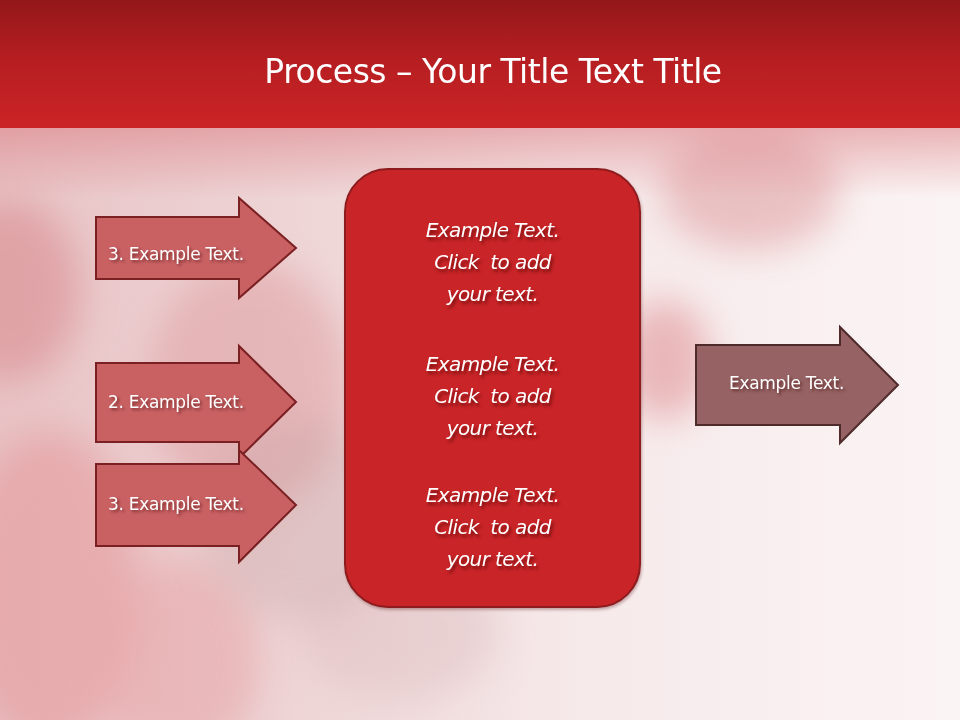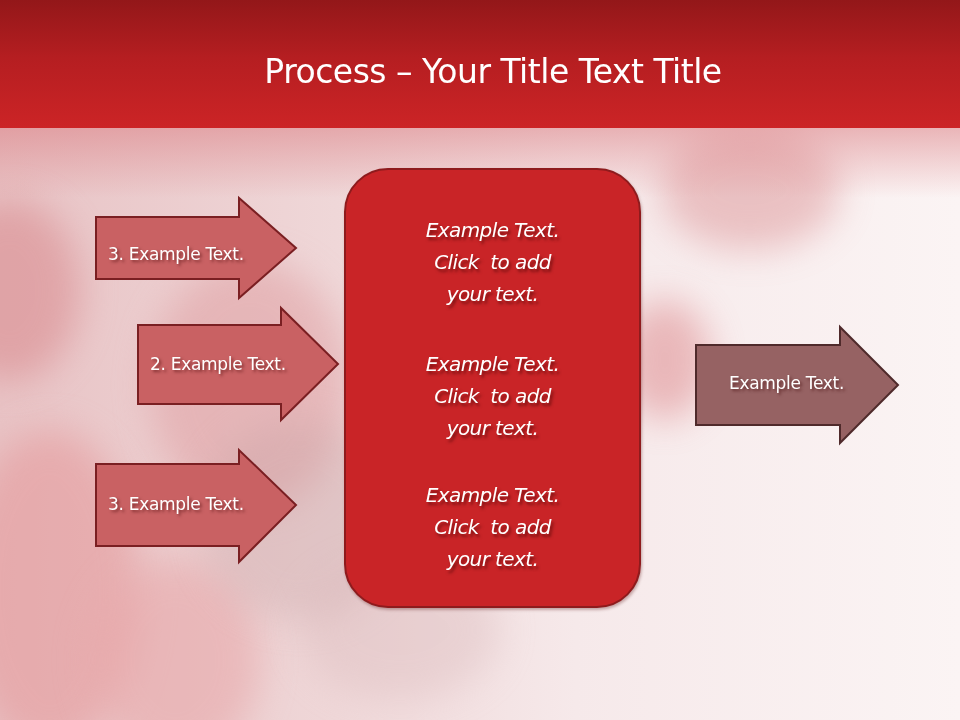--- a/index.html
+++ b/index.html
@@ -50,21 +50,21 @@
   <b>Process</b><span> – Your Title Text Title</span>
 </div>
 
 <div class="arrow" style="left:96px;top:198px;width:200px;height:100px;">
   <svg width="200" height="100">
     <polygon points="0,19 143,19 143,0 200,50 143,100 143,81 0,81" fill="#c96163" stroke="#7a1f22" stroke-width="2"></polygon>
   </svg>
   <span class="lbl" style="left:12px;top:46px;">3. Example Text.</span>
 </div>
 
-<div class="arrow" style="left:96px;top:308px;width:200px;height:112px;margin-left:42px;">
+<div class="arrow" style="left:96px;top:346px;width:200px;height:112px;">
   <svg width="200" height="112">
     <polygon points="0,17 143,17 143,0 200,56 143,112 143,96 0,96" fill="#c96163" stroke="#7a1f22" stroke-width="2"></polygon>
   </svg>
   <span class="lbl" style="left:12px;top:46px;">2. Example Text.</span>
 </div>
 
 <div class="arrow" style="left:96px;top:450px;width:200px;height:112px;">
   <svg width="200" height="112">
     <polygon points="0,14 143,14 143,0 200,55 143,112 143,96 0,96" fill="#c96163" stroke="#7a1f22" stroke-width="2"></polygon>
   </svg>

